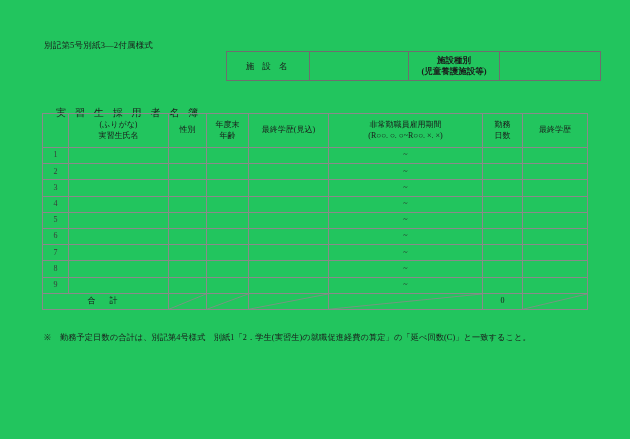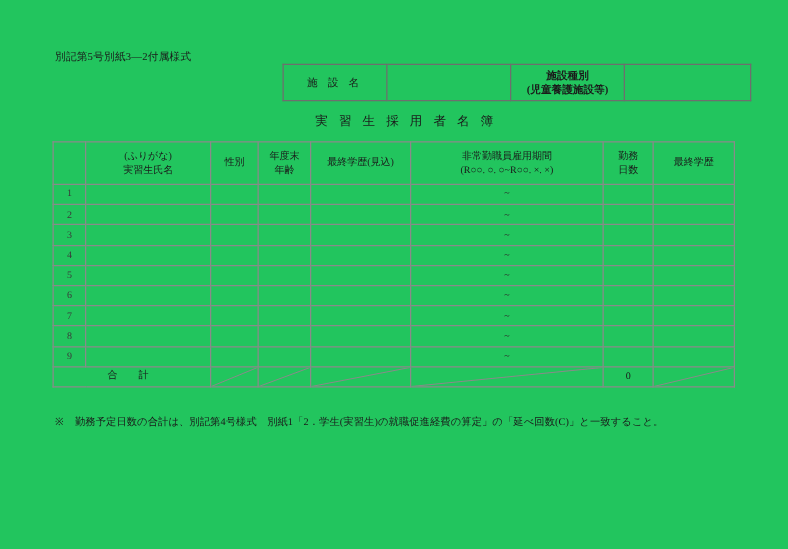--- a/index.html
+++ b/index.html
@@ -52,25 +52,24 @@
   .fc-value-1 { width: 94px; }
   .fc-label-2 { width: 86px; font-weight: bold; }
   .fc-value-2 { width: 96px; }
   .fc-sub { display: block; }
 
   
   .doc-title {
     position: absolute;
     left: 0;
     right: 0;
-    top: 90px;
-    text-align: center;
+    top: 106px;
     font-size: 10px;
     letter-spacing: 3.2px;
-    padding-left: 20px;
+    padding-left: 56px;
   }
 
   
   .roster-wrap {
     position: absolute;
     left: 42px;
     top: 113px;
   }
   table.roster {
     border-collapse: collapse;
@@ -111,21 +110,20 @@
   .tilde { font-size: 8px; color: #2b2b2b; }
 
   
   tr.total-row td {
     height: 21px;
   }
   .total-label {
     letter-spacing: 6px;
     font-size: 8.5px;
     padding-right: 22px;
-    font-family: Liberation Mono, monospace;
   }
   .slash {
     position: relative;
     overflow: hidden;
   }
   .slash svg {
     position: absolute;
     left: 0;
     top: 0;
     width: 100%;

